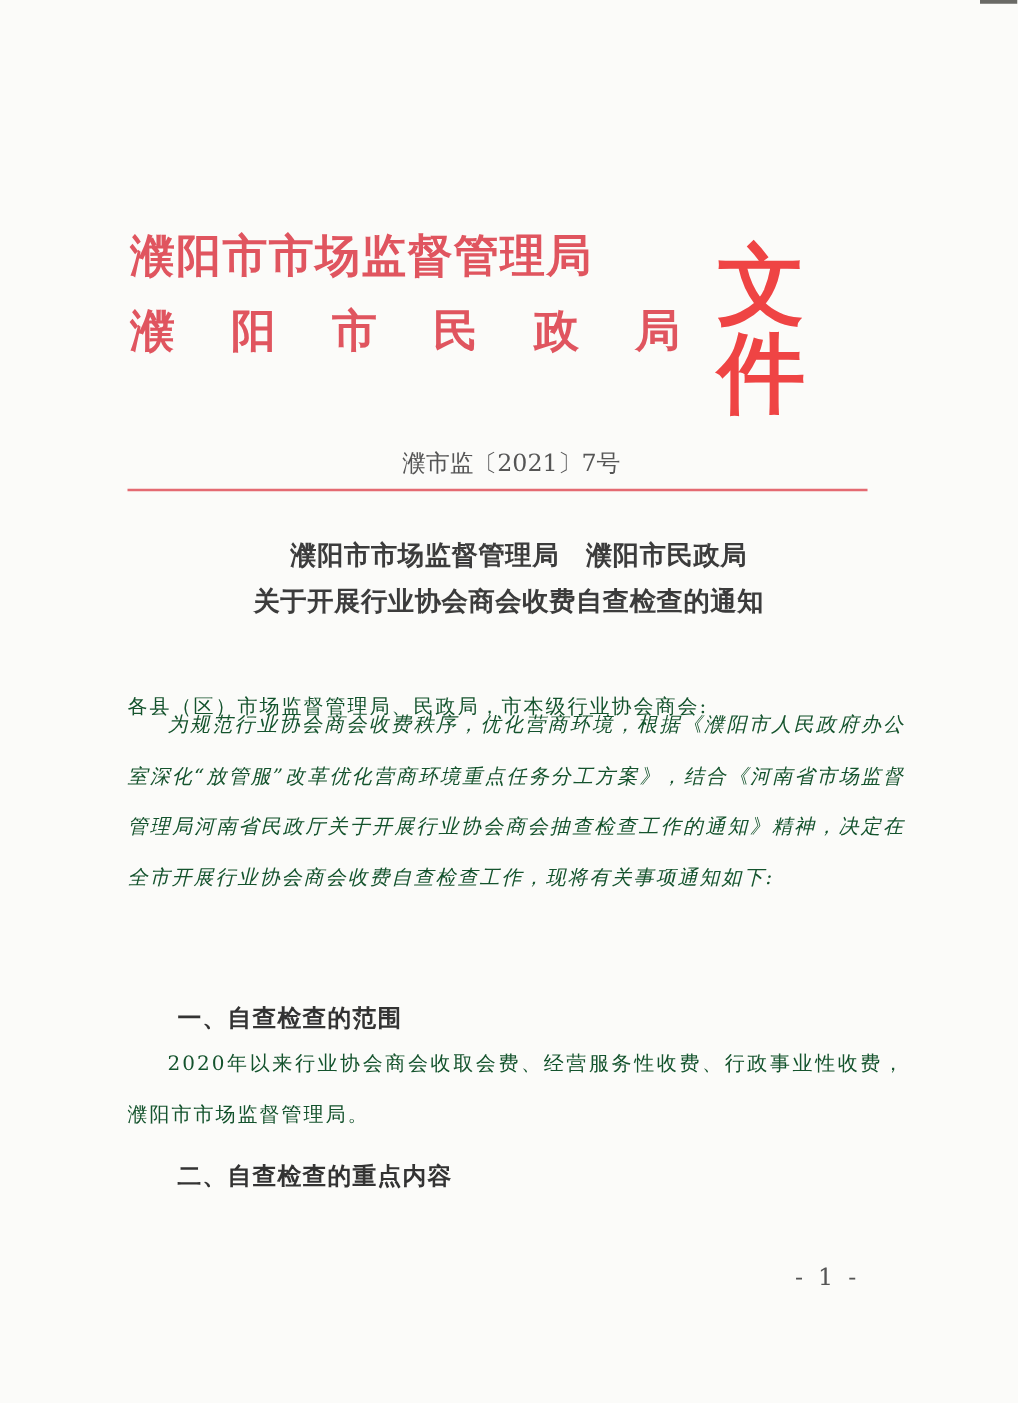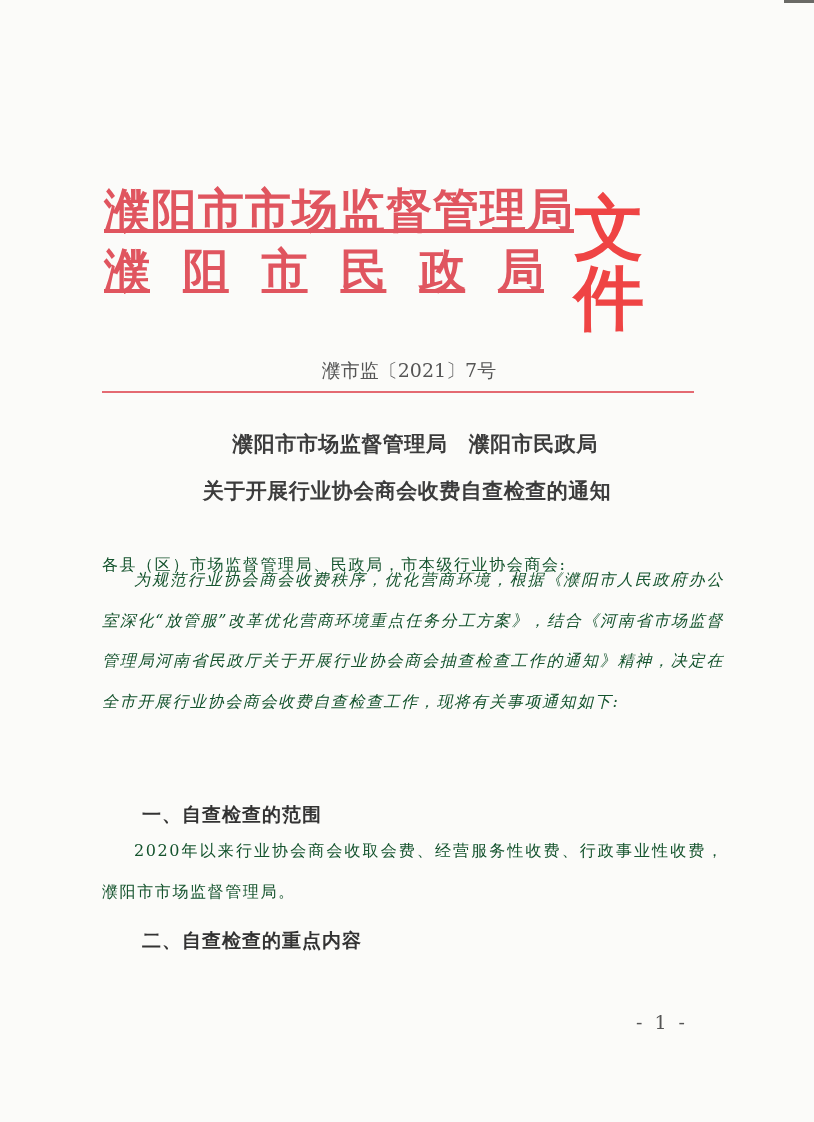--- a/index.html
+++ b/index.html
@@ -27,26 +27,25 @@
       position: absolute;
       left: 104px;
       top: 183px;
       width: 600px;
       height: 120px;
     }
     .masthead-line {
       position: absolute;
       left: 0;
       font-family: "DejaVu Serif", "Liberation Serif", serif;
-      font-size: 46px;
+      font-size: 36px;
       font-weight: bold;
       color: #e0555f;
       white-space: nowrap;
       line-height: 1;
-      text-decoration: underline;
     }
     .masthead-line.l1 {
       top: 4px;
       letter-spacing: 1px;
     }
     .masthead-line.l2 {
       top: 64px;
       width: 440px;
       display: flex;
       justify-content: space-between;
@@ -86,21 +85,21 @@
       position: absolute;
       left: 0;
       width: 100%;
       text-align: center;
       font-size: 21px;
       font-weight: bold;
       color: #3c3c3c;
       letter-spacing: 0.5px;
     }
     .title.t1 { top: 430px; padding-left: 8px; }
-    .title.t2 { top: 477px; }
+    .title.t2 { top: 467px; }
     .body-text {
       position: absolute;
       left: 102px;
       width: 622px;
       font-size: 16px;
       line-height: 40.5px;
       color: #14532d;
       letter-spacing: 1.6px;
     }
     .salutation {

